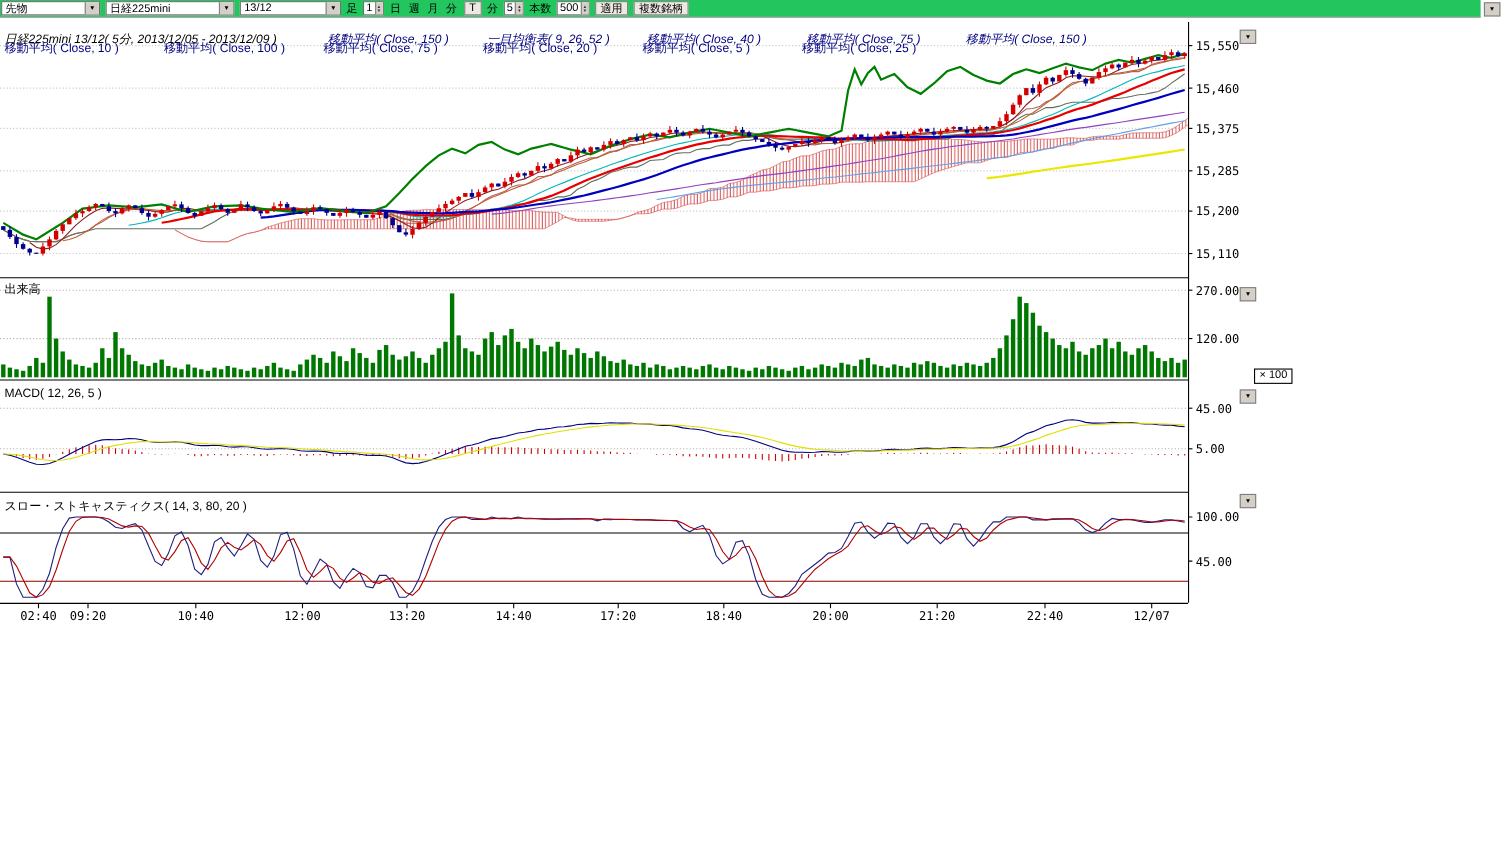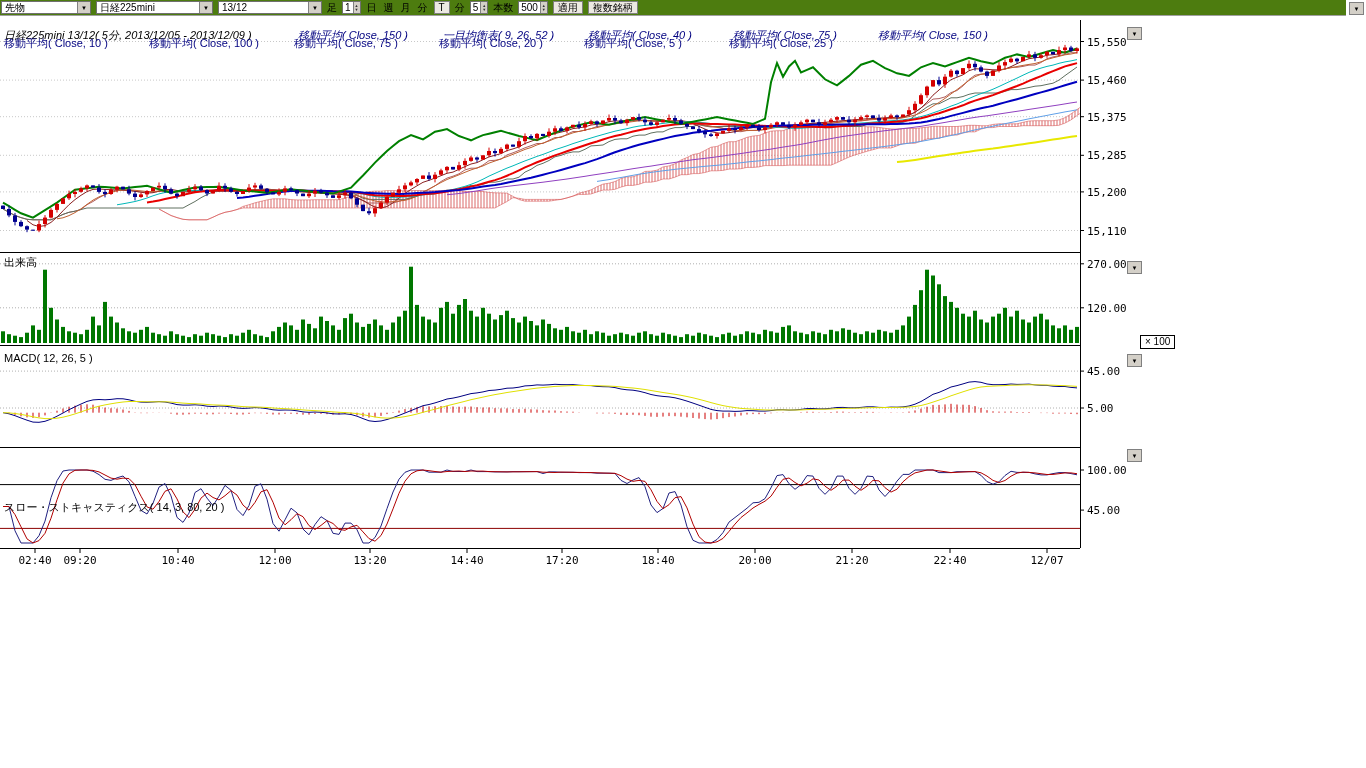--- a/index.html
+++ b/index.html
@@ -1,27 +1,27 @@
 <!DOCTYPE html>
 <html><head>
 <meta charset="utf-8">
 <style>
   html,body{margin:0;padding:0;}
   body{width:1366px;height:768px;background:#ffffff;overflow:hidden;position:relative;
        font-family:"Liberation Sans","DejaVu Sans",sans-serif;}
   #screen{position:absolute;inset:0;}
   
-  #toolbar{position:absolute;top:0;left:0;width:1345px;height:15px;background:#4d7c0f;
+  #toolbar{position:absolute;top:0;left:0;width:1345px;height:15px;background:#22c55e;
            border-bottom:1px solid #a0a0a0;display:flex;align-items:center;gap:5px;
            font-size:10px;padding-left:1px;}
   .combo{display:inline-flex;align-items:center;justify-content:space-between;background:#fff;
          border:1px solid #707070;height:13px;font-size:10px;padding-left:3px;box-sizing:border-box;}
   .combo .arrow-btn{width:12px;height:11px;background:#d4d0c8;border-left:1px solid #808080;
          font-size:6px;display:flex;align-items:center;justify-content:center;color:#000;}
-  .w90{width:90px}.w115{width:117px}.w85{width:104px}
+  .w90{width:90px}.w115{width:117px}.w85{width:92px}
   .spinner{display:inline-flex;background:#fff;border:1px solid #707070;height:13px;
          font-size:10px;align-items:center;padding-left:2px;box-sizing:border-box;}
   .spin{display:flex;flex-direction:column;font-size:4px;line-height:4px;color:#333;
         margin-left:2px;background:#d4d0c8;border-left:1px solid #808080;height:11px;
         justify-content:center;padding:0 1px;}
   .tb-btn{border:1px solid #808080;background:#ece9e2;height:13px;font-size:10px;
         display:inline-flex;align-items:center;padding:0 4px;box-sizing:border-box;}
   .tb-flat{font-size:10px;color:#000;padding:0 1px;}
   .tb-label{font-size:10px;color:#000;}
   
@@ -926,19 +926,19 @@
     </svg>
 
   <div id="hdr-row1">
     <span id="hdr-title">日経225mini 13/12( 5分, 2013/12/05 - 2013/12/09 )</span><span id="hdr-row1-inds"><span class="ind">移動平均( Close, 150 )</span><span class="ind">一目均衡表( 9, 26, 52 )</span><span class="ind">移動平均( Close, 40 )</span><span class="ind">移動平均( Close, 75 )</span><span class="ind">移動平均( Close, 150 )</span></span>
   </div>
   <div id="hdr-row2"><span class="ind">移動平均( Close, 10 )</span><span class="ind">移動平均( Close, 100 )</span><span class="ind">移動平均( Close, 75 )</span><span class="ind">移動平均( Close, 20 )</span><span class="ind">移動平均( Close, 5 )</span><span class="ind">移動平均( Close, 25 )</span></div>
 
   <div class="pane-label" style="top:255px;left:4px;font-family:Liberation Mono, monospace;">出来高</div>
   <div id="vol-mult">× 100</div>
   <div class="pane-label" style="top:352px;left:4px;">MACD( 12, 26, 5 )</div>
-  <div class="pane-label" style="top:453px;left:4px;margin-top:47px;">スロー・ストキャスティクス( 14, 3, 80, 20 )</div>
+  <div class="pane-label" style="top:453px;left:4px;">スロー・ストキャスティクス( 14, 3, 80, 20 )</div>
 
   <div class="pane-menu" style="top:27px;left:1127px;">▼</div>
   <div class="pane-menu" style="top:261px;left:1127px;">▼</div>
   <div class="pane-menu" style="top:354px;left:1127px;">▼</div>
   <div class="pane-menu" style="top:449px;left:1127px;">▼</div>
 </div>
 
 </body></html>

